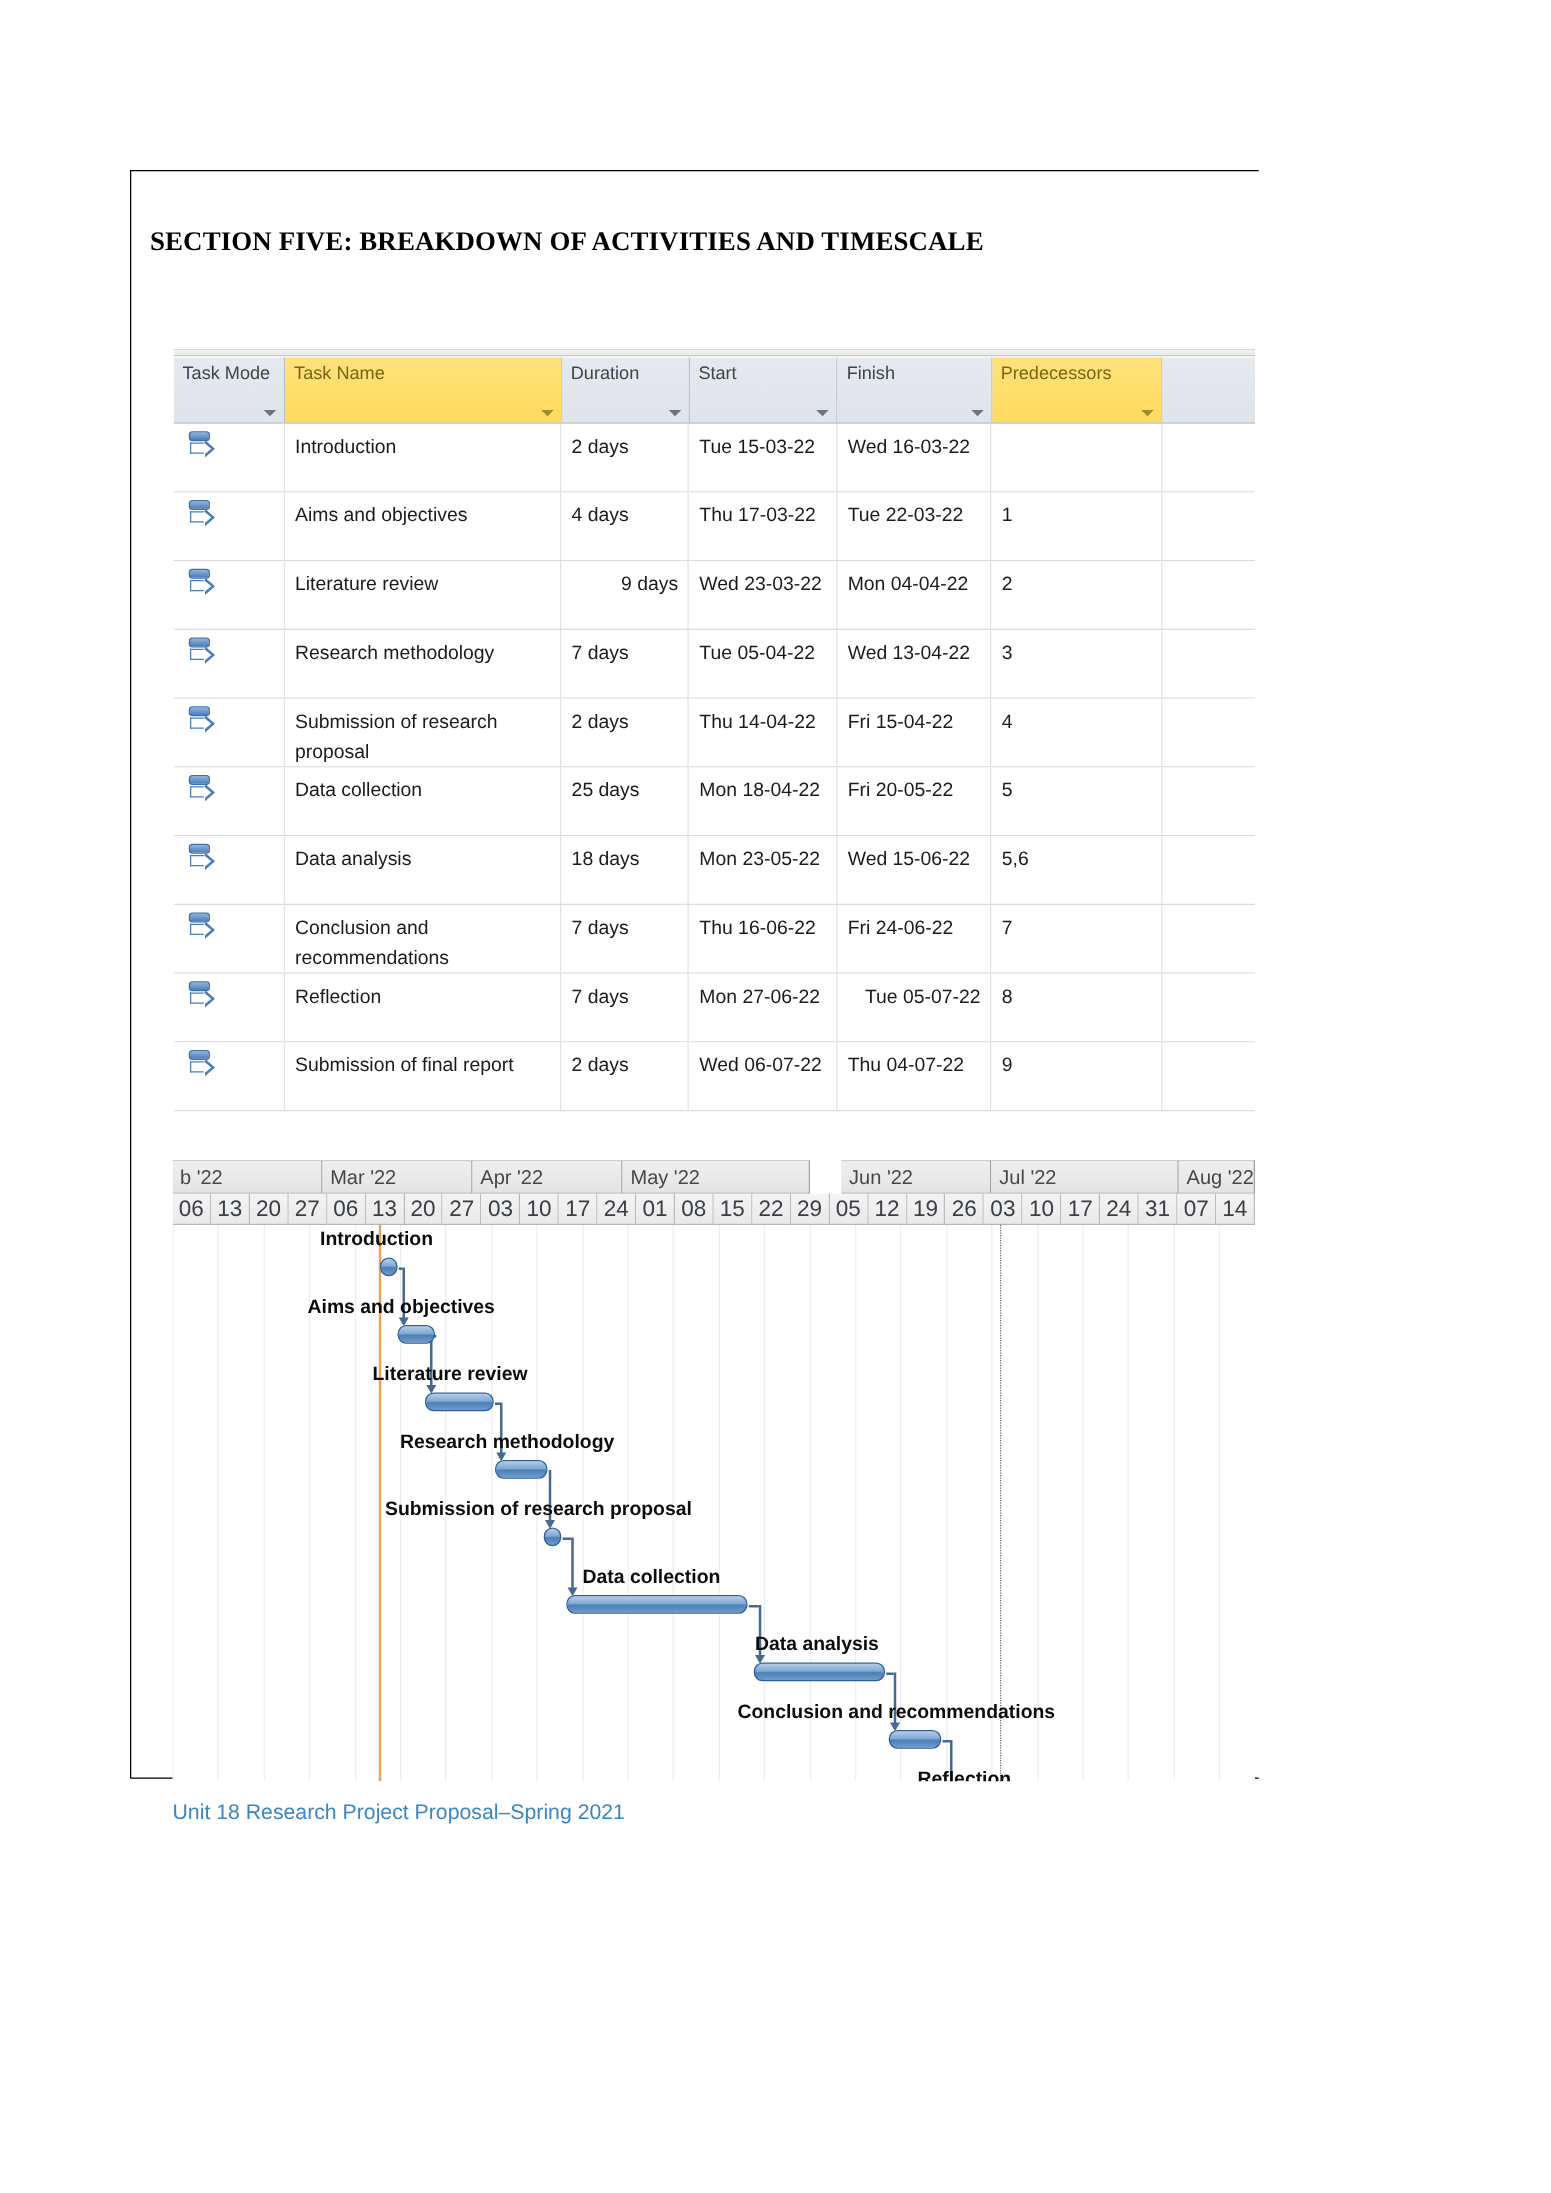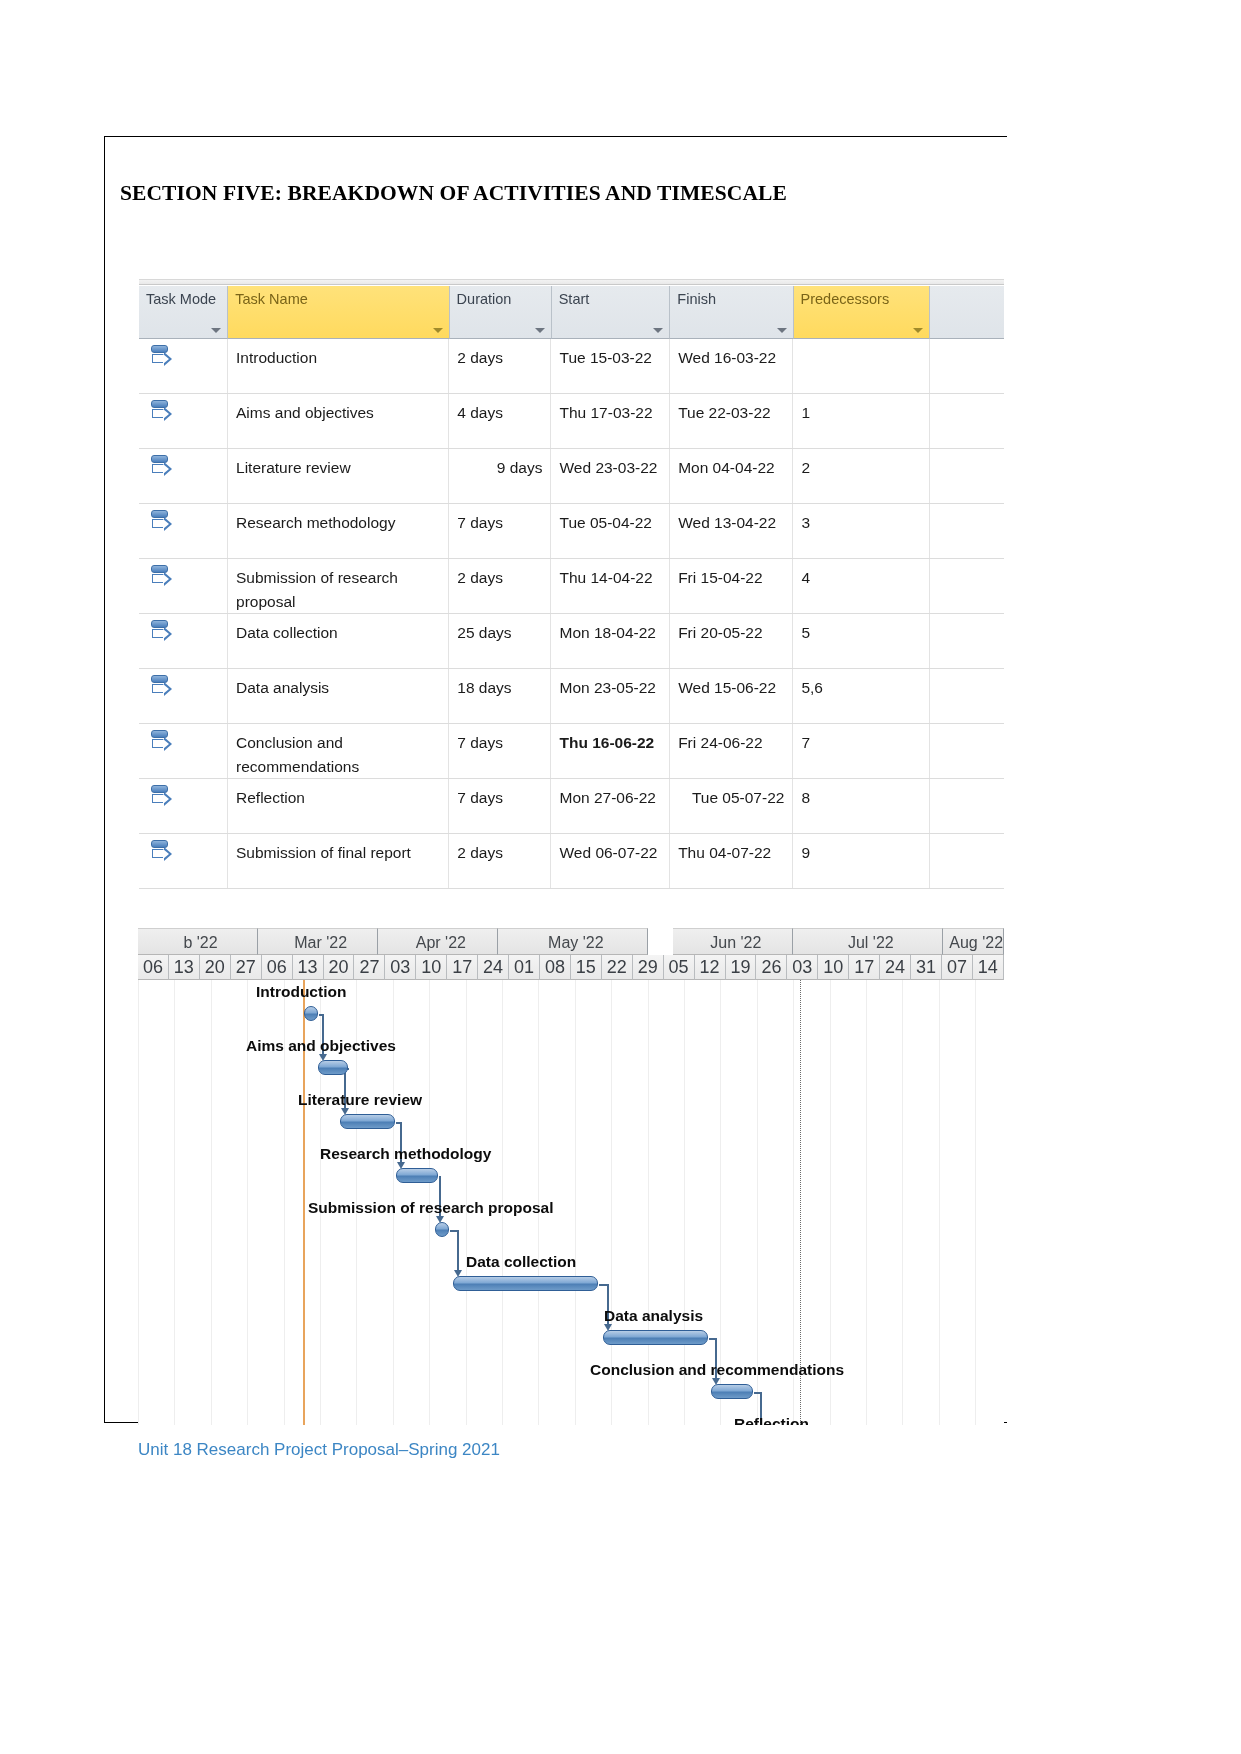--- a/index.html
+++ b/index.html
@@ -159,21 +159,20 @@
     background: linear-gradient(#efefef, #e4e4e4);
     border-right: 1px solid #9aa0a6;
     border-top: 1px solid #cfcfcf;
     border-bottom: 1px solid #b6b6b6;
     font-size: 16px;
     color: #44484d;
     padding: 2px 0 0 6px;
     line-height: 23px;
     overflow: hidden;
     white-space: nowrap;
-    text-align: center;
   }
   .ts-weeks { display: flex; height: 25px; }
   .ts-week {
     width: 36.4px;
     height: 25px;
     background: linear-gradient(#f4f4f4, #e9e9e9);
     border-right: 1px solid #b9bcbf;
     border-bottom: 1px solid #b6b6b6;
     font-size: 18px;
     color: #3a3f45;
@@ -334,21 +333,21 @@
           <div class="c" style="width: 110px;">18 days</div>
           <div class="c" style="width: 128px;">Mon 23-05-22</div>
           <div class="c" style="width: 133px;">Wed 15-06-22</div>
           <div class="c" style="width: 148px;">5,6</div>
           <div class="c extra" style="width: 80px;"></div>
         </div>
         <div class="trow h2">
           <div class="c mode" style="width: 96px;"><span class="mode-icon"><span class="bar"></span><span class="ar"></span></span></div>
           <div class="c" style="width: 240px;">Conclusion and recommendations</div>
           <div class="c" style="width: 110px;">7 days</div>
-          <div class="c" style="width: 128px; font-weight: bold;">Thu 16-06-22</div>
+          <div class="c" style="width: 128px;">Thu 16-06-22</div>
           <div class="c" style="width: 133px;">Fri 24-06-22</div>
           <div class="c" style="width: 148px;">7</div>
           <div class="c extra" style="width: 80px;"></div>
         </div>
         <div class="trow h1">
           <div class="c mode" style="width: 96px;"><span class="mode-icon"><span class="bar"></span><span class="ar"></span></span></div>
           <div class="c" style="width: 240px;">Reflection</div>
           <div class="c" style="width: 110px;">7 days</div>
           <div class="c" style="width: 128px;">Mon 27-06-22</div>
           <div class="c" style="width: 133px; text-align: right;">Tue 05-07-22</div>

